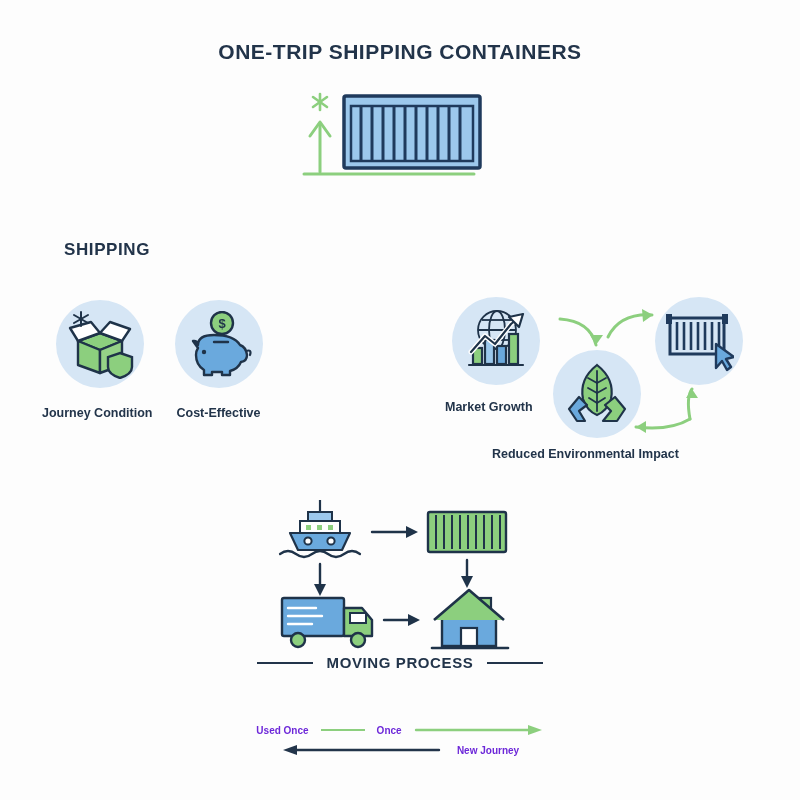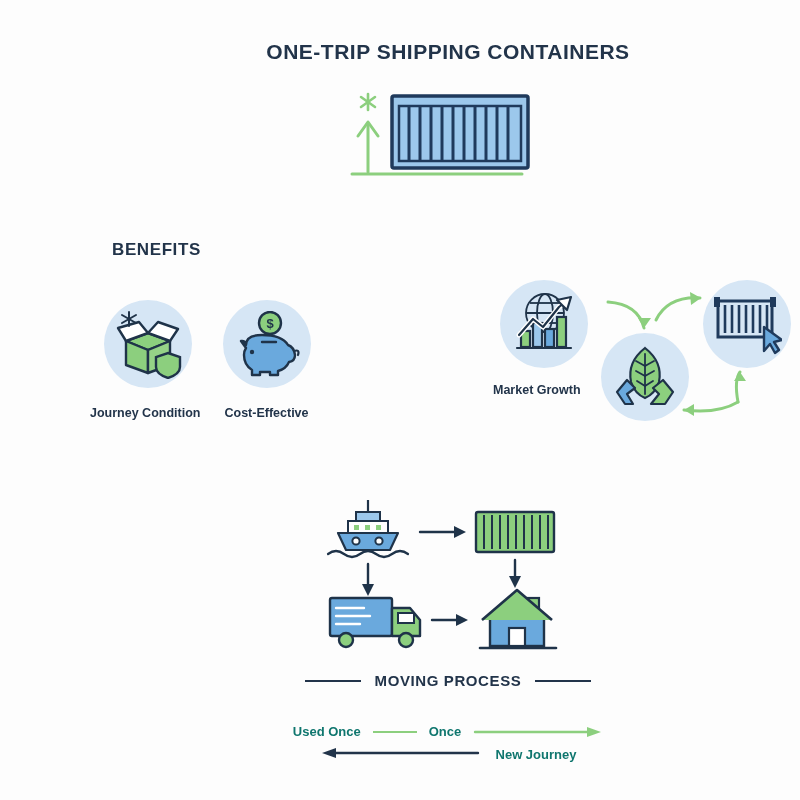--- a/index.html
+++ b/index.html
@@ -2,21 +2,21 @@
 <html><head>
 <meta charset="utf-8">
 <style>
   * { box-sizing: border-box; margin: 0; padding: 0; }
   html, body {
     width: 800px; height: 800px;
     background: #fdfdfd;
     font-family: "Liberation Sans", sans-serif;
     overflow: hidden;
   }
-  .page { position: relative; width: 692px; height: 800px; margin-left: 48px; }
+  .page { position: relative; width: 692px; height: 800px; }
 
   .title {
     position: absolute; top: 40px; left: 0; width: 800px;
     text-align: center;
     font-size: 21px; font-weight: bold; letter-spacing: .5px;
     color: #22344a;
   }
 
   .hero { position: absolute; top: 86px; left: 296px; width: 200px; height: 100px; }
 
@@ -35,52 +35,52 @@
     width: 88px; height: 88px; border-radius: 50%;
     background: #d6e6f5; margin: 0 auto;
     display: flex; align-items: center; justify-content: center;
   }
   .b-label {
     margin-top: 18px; font-size: 12.5px; color: #22344a; font-weight: 600;
     white-space: nowrap;
   }
   .b-item:nth-child(1) .b-label { margin-left: -6px; }
 
-  .impact { position: absolute; top: 280px; left: 440px; width: 320px; height: 175px; }
+  .impact { position: absolute; top: 297px; left: 440px; width: 320px; height: 175px; }
   .imp-circ {
     position: absolute; border-radius: 50%; background: #d6e6f5;
     display: flex; align-items: center; justify-content: center;
   }
   .imp-growth { width: 88px; height: 88px; top: 0; left: 12px; }
   .imp-leaf   { width: 88px; height: 88px; top: 53px; left: 113px; }
   .imp-cont   { width: 88px; height: 88px; top: 0; left: 215px; }
   .imp-label {
     position: absolute; font-size: 12.5px; color: #22344a; font-weight: 600;
     white-space: nowrap;
   }
   .lbl-growth { top: 103px; left: 5px; }
   .lbl-leaf   { top: 150px; left: 52px; }
 
   .process { position: absolute; top: 498px; left: 276px; width: 250px; height: 155px; }
 
   .mp-wrap {
-    position: absolute; top: 672px; left: 0; width: 800px;
+    position: absolute; top: 654px; left: 0; width: 800px;
     display: flex; align-items: center; justify-content: center; gap: 14px;
   }
   .mp-rule { width: 56px; height: 2px; background: #22344a; }
   .mp-text { font-size: 15px; font-weight: bold; letter-spacing: .6px; color: #22344a; }
 
   .legend { position: absolute; top: 724px; left: 0; width: 800px; }
   .lg-row1 {
     display: flex; align-items: center; justify-content: center; gap: 12px;
   }
-  .lg-text { font-size: 13px; font-weight: 700; color: #0f766e; }
+  .lg-text { font-size: 10px; font-weight: 700; color: #6d28d9; }
   .lg-dash { width: 44px; height: 2px; background: #8ccf7e; }
   .lg-row2 {
-    display: flex; align-items: flex-start; justify-content: center; gap: 16px;
+    display: flex; align-items: center; justify-content: center; gap: 16px;
     margin-top: 8px;
   }
 </style>
 </head>
 <body>
 
 <div class="page">
 
   <div class="title">ONE-TRIP SHIPPING CONTAINERS</div>
 
@@ -108,21 +108,21 @@
             <line x1="120" y1="21" x2="120" y2="74"></line>
           <line x1="131" y1="21" x2="131" y2="74"></line>
             <line x1="142" y1="21" x2="142" y2="74"></line>
           <line x1="153" y1="21" x2="153" y2="74"></line>
             <line x1="164" y1="21" x2="164" y2="74"></line>
         </g>
       </g>
     </svg>
   </div>
 
-  <div class="sec-head sec-benefits">BENEFITS</div>
+  <div class="sec-head sec-benefits">SHIPPING</div>
 
   <div class="benefits">
     <div class="b-row">
       <div class="b-item">
         <div class="circ">
           <svg width="72" height="70" viewBox="0 0 72 70">
             <g stroke="#1f3349" stroke-width="2.4" stroke-linejoin="round">
               <path d="M14 32 L36 24 L58 32 L36 41 Z" fill="#8ccf7e"></path>
               <path d="M14 32 L14 56 L36 64 L36 41 Z" fill="#8ccf7e"></path>
               <path d="M36 41 L36 64 L58 56 L58 32 Z" fill="#95d287"></path>
@@ -224,20 +224,21 @@
             <line x1="34" y1="12" x2="34" y2="40"></line>
           <line x1="41" y1="12" x2="41" y2="40"></line>
             <line x1="48" y1="12" x2="48" y2="40"></line>
           <line x1="55" y1="12" x2="55" y2="40"></line>
         </g>
         <polygon points="52,34 52,58 58,51 63,60 67,57 62,49 70,47" fill="#6aa9dd" stroke="#1f3a5c" stroke-width="2.4" stroke-linejoin="round"></polygon>
       </svg>
     </div>
 
     <div class="imp-label lbl-growth">Market Growth</div>
+    <div class="imp-label lbl-leaf">Reduced Environmental Impact</div>
   </div>
 
   <div class="process">
     <svg width="250" height="155" viewBox="0 0 250 155">
       <g>
         <line x1="44" y1="2" x2="44" y2="14" stroke="#1f3349" stroke-width="2.2"></line>
         <rect x="32" y="14" width="24" height="9" fill="#9cc8ec" stroke="#1f3349" stroke-width="2"></rect>
         <rect x="24" y="23" width="40" height="12" fill="#ffffff" stroke="#1f3349" stroke-width="2"></rect>
         <g fill="#8ccf7e">
             <rect x="30" y="27" width="5" height="5"></rect>

